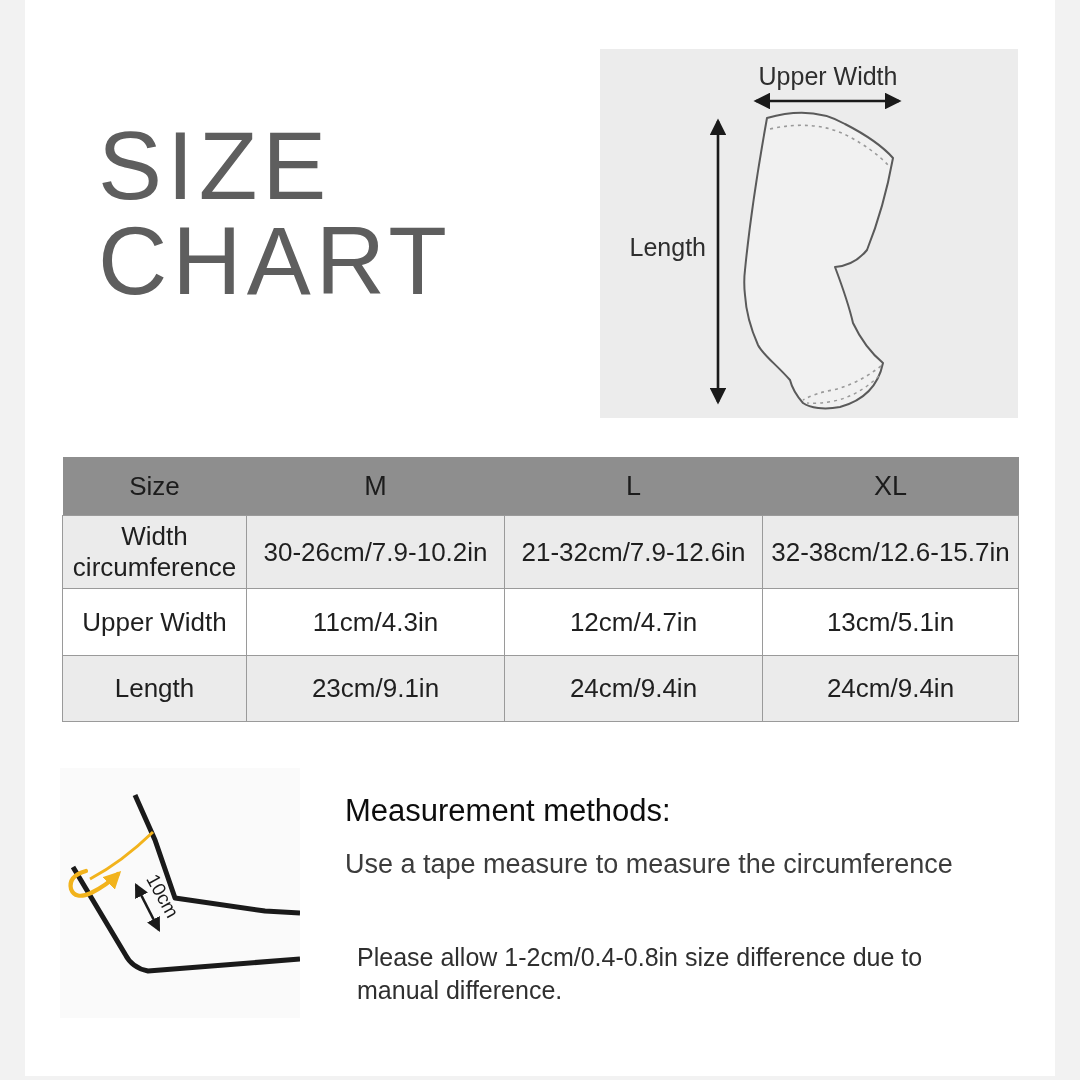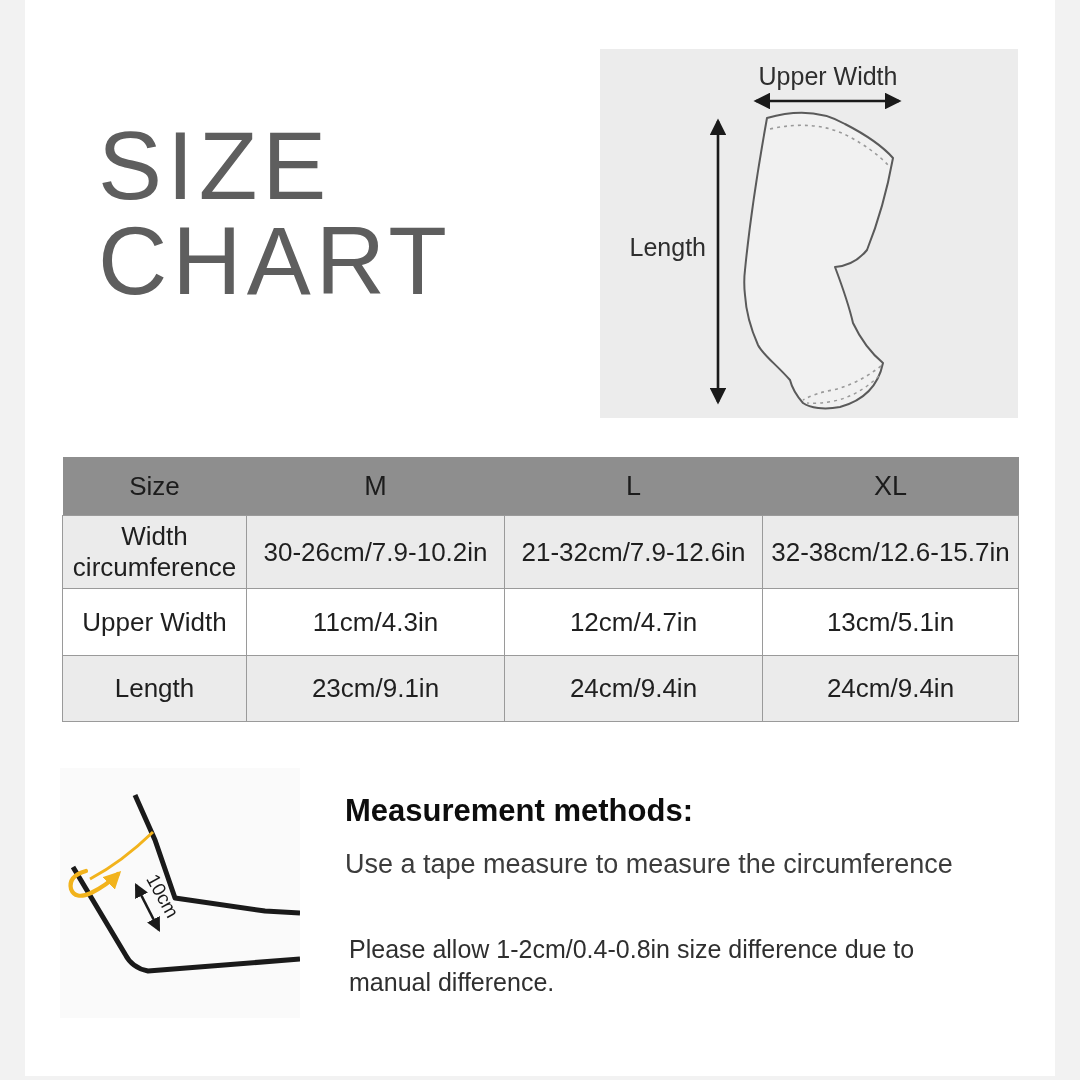--- a/index.html
+++ b/index.html
@@ -54,29 +54,29 @@
   
   .arm-box {
     position: absolute; left: 35px; top: 768px;
     width: 240px; height: 250px;
     background: #fafafa;
   }
   .arm-box svg { display: block; width: 240px; height: 250px; }
   
   .methods-heading {
     position: absolute; left: 320px; top: 793px;
-    font-size: 31px; font-weight: 700; color: #0d0d0d; margin: 0;
+    font-size: 31px; font-weight: 400; color: #0d0d0d; margin: 0;
   }
   .methods-instruction {
     position: absolute; left: 320px; top: 846px;
     font-size: 27px; color: #3c3c3c; line-height: 37px; margin: 0;
   }
   .methods-note {
     position: absolute; left: 320px; top: 929px;
-    font-size: 25px; color: #2f2f2f; line-height: 33px; margin: 4px;
+    font-size: 25px; color: #2f2f2f; line-height: 33px; margin: 12px;
   }
 </style>
 </head>
 <body>
 
 <div id="canvas">
   <div class="card">
 
     <div class="title">
       <div>SIZE</div>

